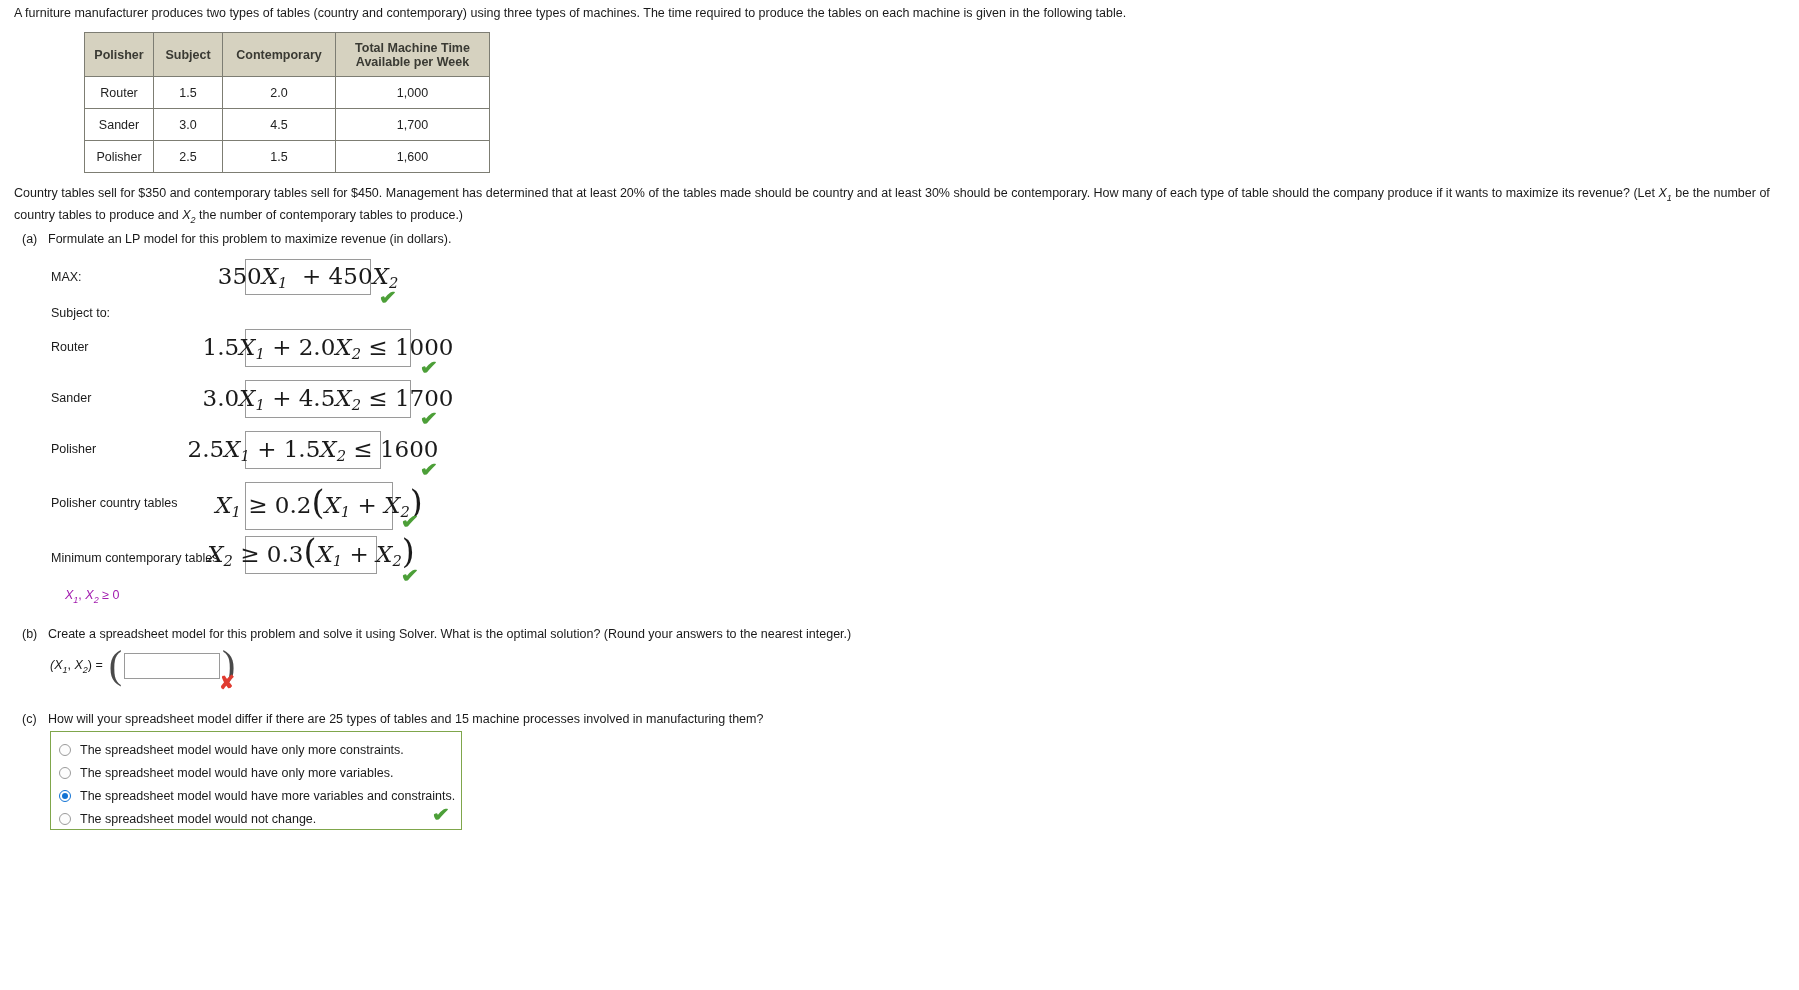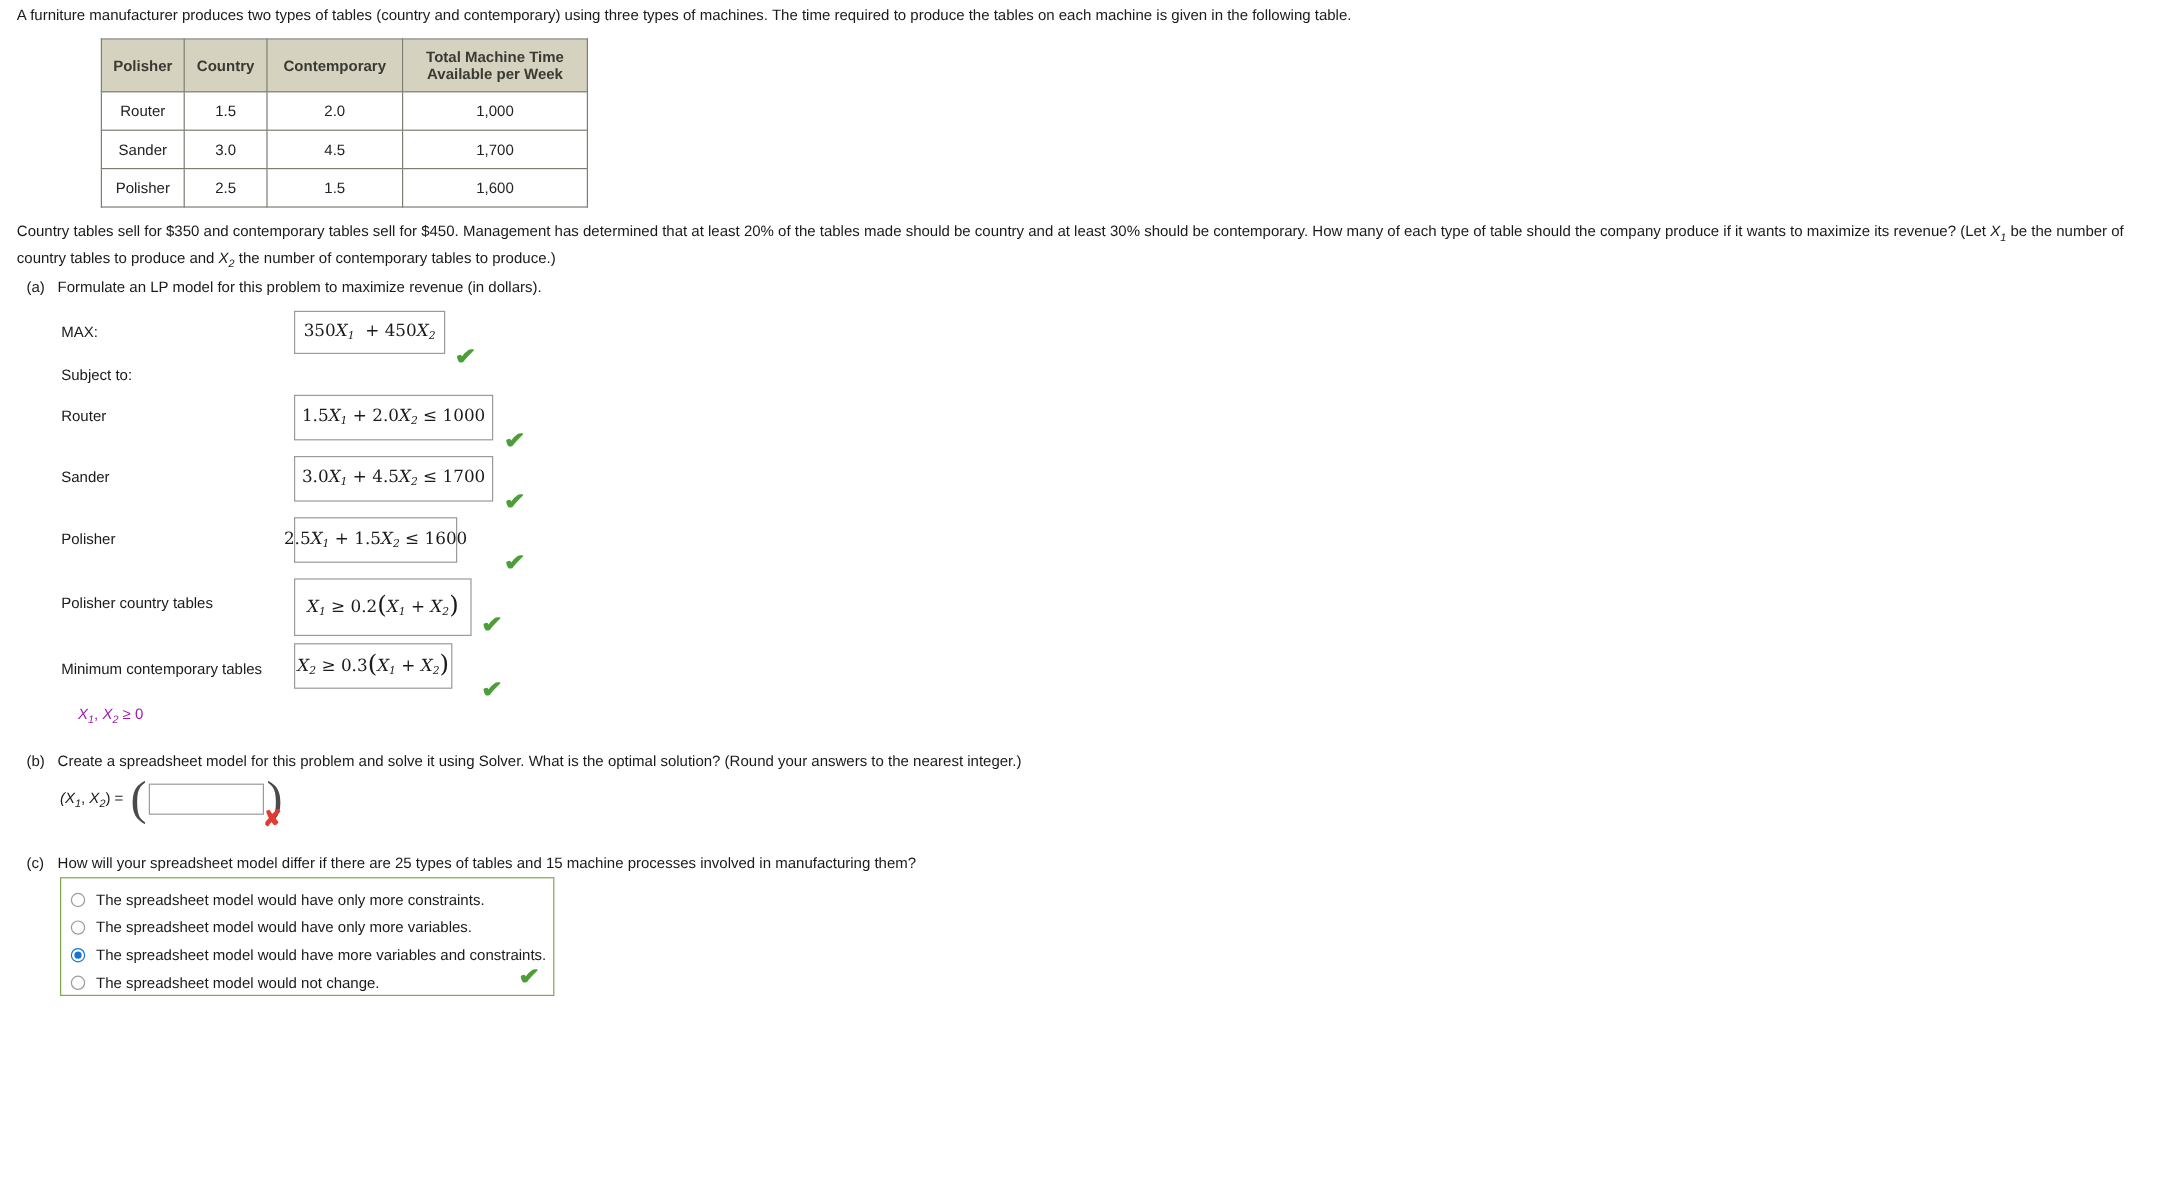--- a/index.html
+++ b/index.html
@@ -101,21 +101,21 @@
   }
   .eq-box {
     position: absolute;
     border: 1px solid #9a9a9a;
     background: #ffffff;
     box-sizing: border-box;
     display: flex;
     align-items: center;
     justify-content: center;
     font-family: "DejaVu Serif", serif;
-    font-size: 14px;
+    font-size: 23px;
     color: #1a1a1a;
     white-space: nowrap;
   }
   .eq-box .mi { font-style: italic; }
   .eq-box sub {
     font-size: 0.64em;
     vertical-align: -0.28em;
     font-style: italic;
   }
   .paren-big {
@@ -256,21 +256,21 @@
 </head>
 <body>
 
 <div class="intro">A furniture manufacturer produces two types of tables (country and contemporary) using three types of machines. The time required to produce the tables on each machine is given in the following table.</div>
 
 <div class="data-table-wrap">
   <table class="data-table">
     <thead>
       <tr>
         <th class="col-machine">Polisher</th>
-        <th class="col-country">Country</th>
+        <th class="col-country">Subject</th>
         <th class="col-contemporary">Contemporary</th>
         <th class="col-total">
           <div>Total Machine Time</div>
           <div>Available per Week</div>
         </th>
       </tr>
     </thead>
     <tbody>
       <tr>
         <td>Router</td>

